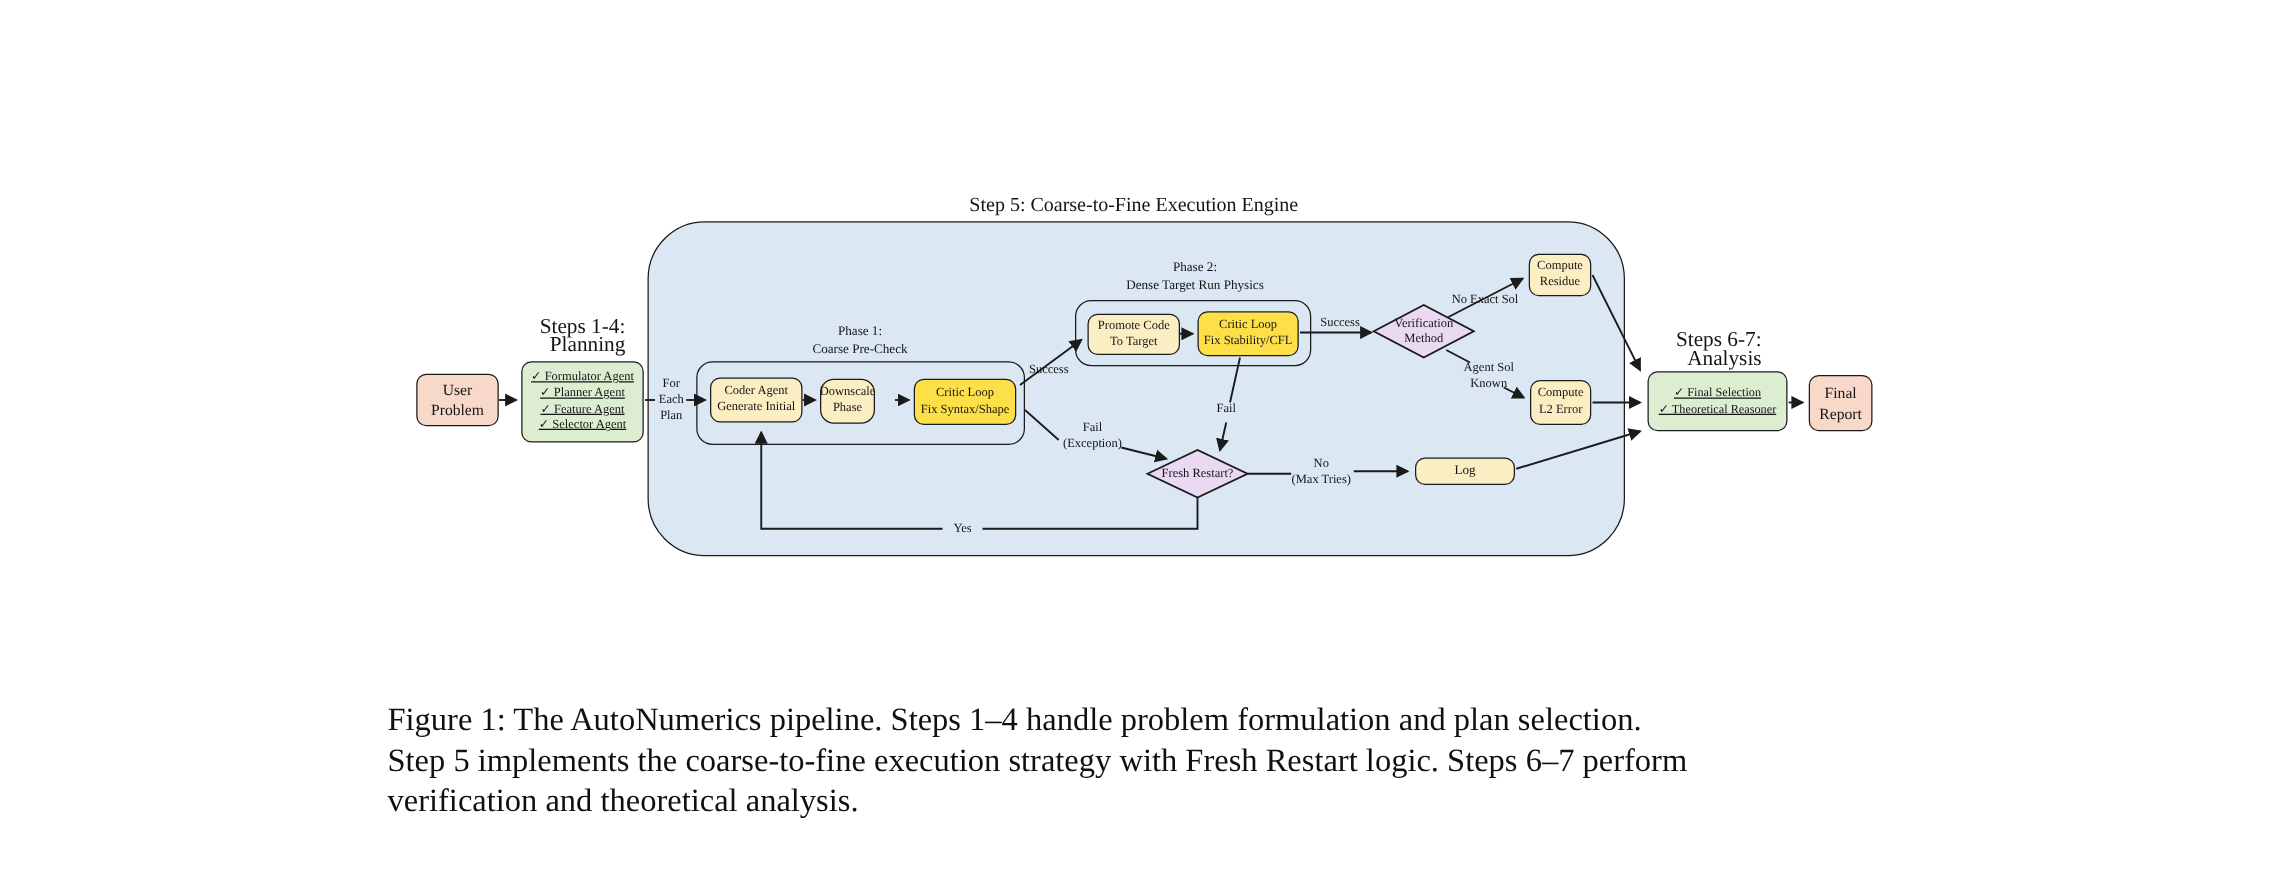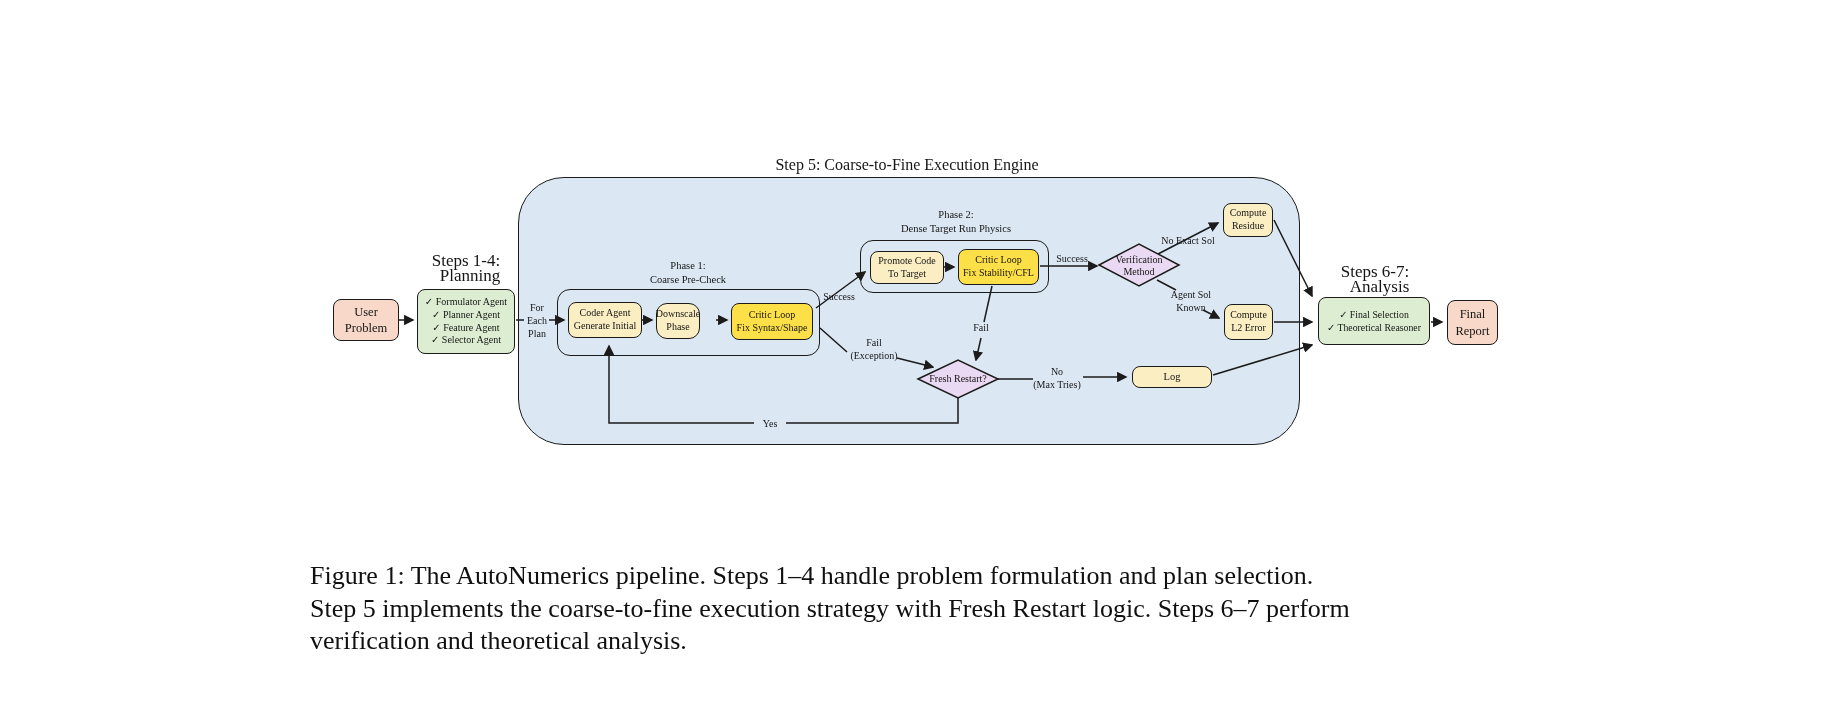--- a/index.html
+++ b/index.html
@@ -10,21 +10,21 @@
   .dmd{fill:#ead9f2;stroke:#1b1b1b;stroke-width:1.5;}
   .container5{position:absolute;left:518px;top:177px;width:782px;height:268px;
               box-sizing:border-box;border:1.6px solid #1b1b1b;border-radius:46px;
               background:#dbe7f3;}
   .grp{position:absolute;box-sizing:border-box;border:1.5px solid #1b1b1b;
        border-radius:13px;background:transparent;}
   .node{position:absolute;box-sizing:border-box;border:1.4px solid #1b1b1b;border-radius:8px;
         display:flex;flex-direction:column;align-items:center;justify-content:center;
         font-size:10px;line-height:1.27;text-align:right;color:#151515;}
   .yellow{background:#fbeec3;} .purple{background:#fde047;}
-  .green{background:#ddedd2;}  .pink{background:#f8d9c9;}
+  .green{background:#ddedd2;text-decoration:underline;}  .pink{background:#f8d9c9;}
   .big{font-size:12.5px;line-height:1.3;}
   .agents{font-family:"Liberation Serif","DejaVu Sans",serif;}
   .lbl{position:absolute;transform:translate(-50%,-50%);font-size:10px;line-height:13px;
        text-align:center;white-space:nowrap;color:#151515;}
   .lbl.title5{font-size:16px;}
   .lbl.steps{font-size:17px;line-height:15px;text-align:right;}
   .lbl.phase{font-size:10.5px;line-height:14px;}
   .dlabel{font-size:10px;line-height:11.5px;}
   .caption{position:absolute;left:310px;top:560px;width:1215px;font-size:26px;
            line-height:32.5px;color:#101010;}

